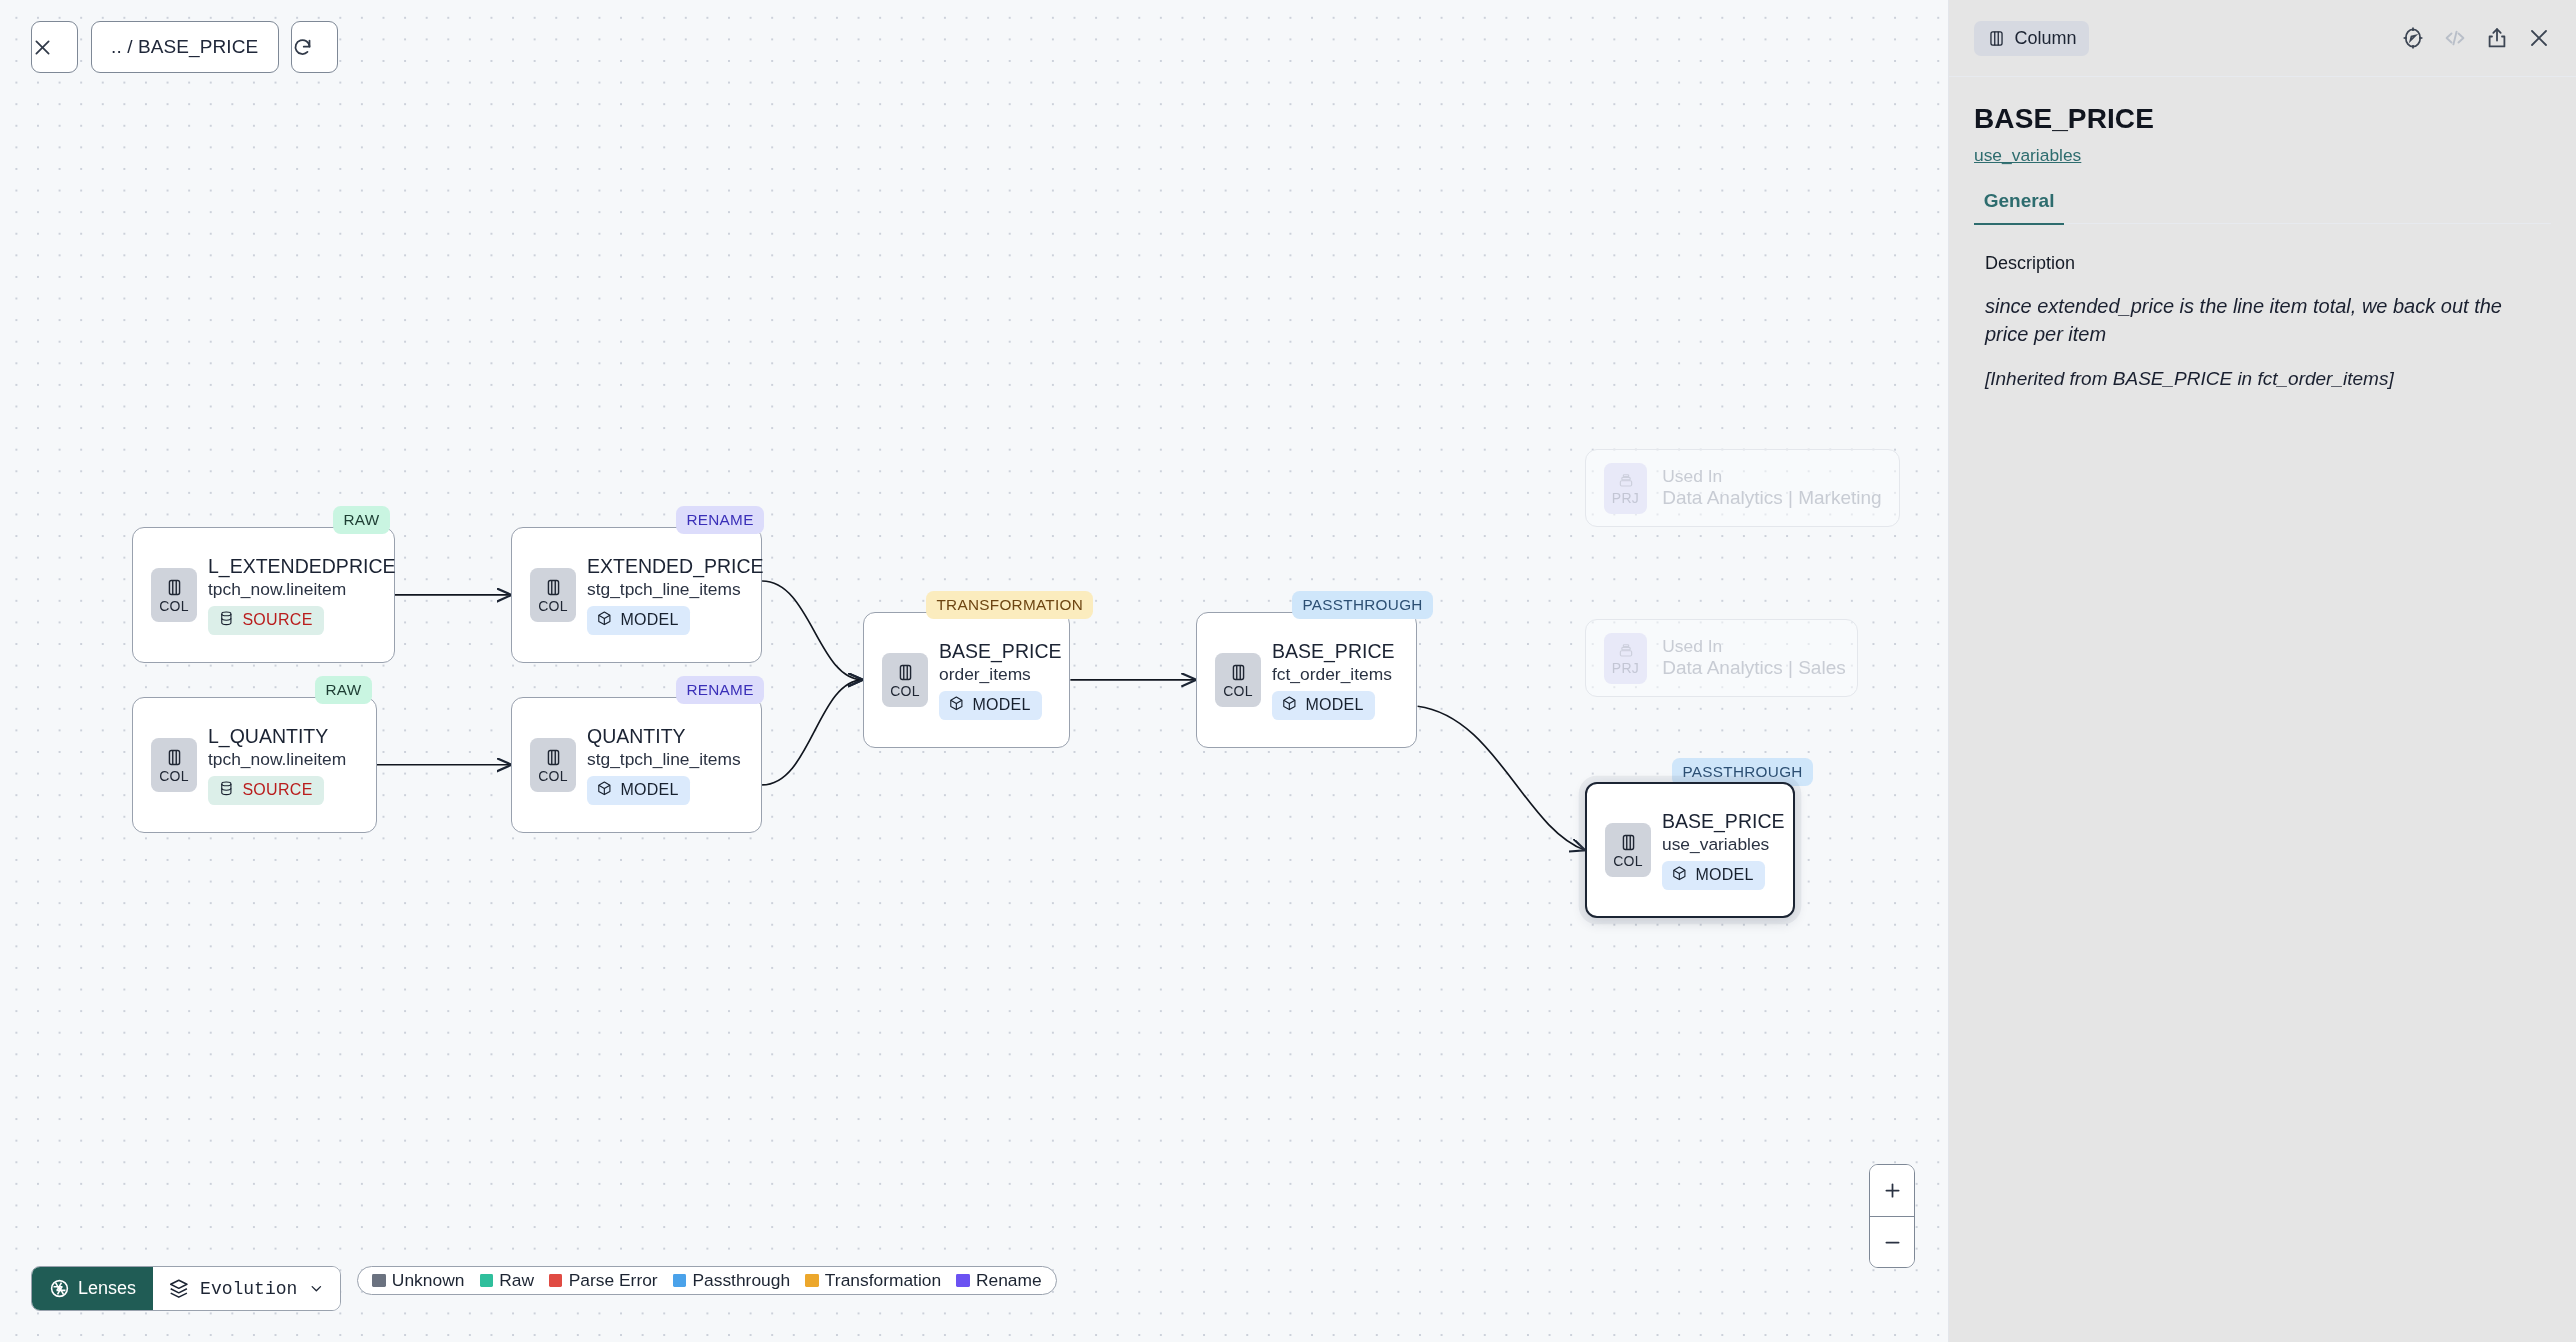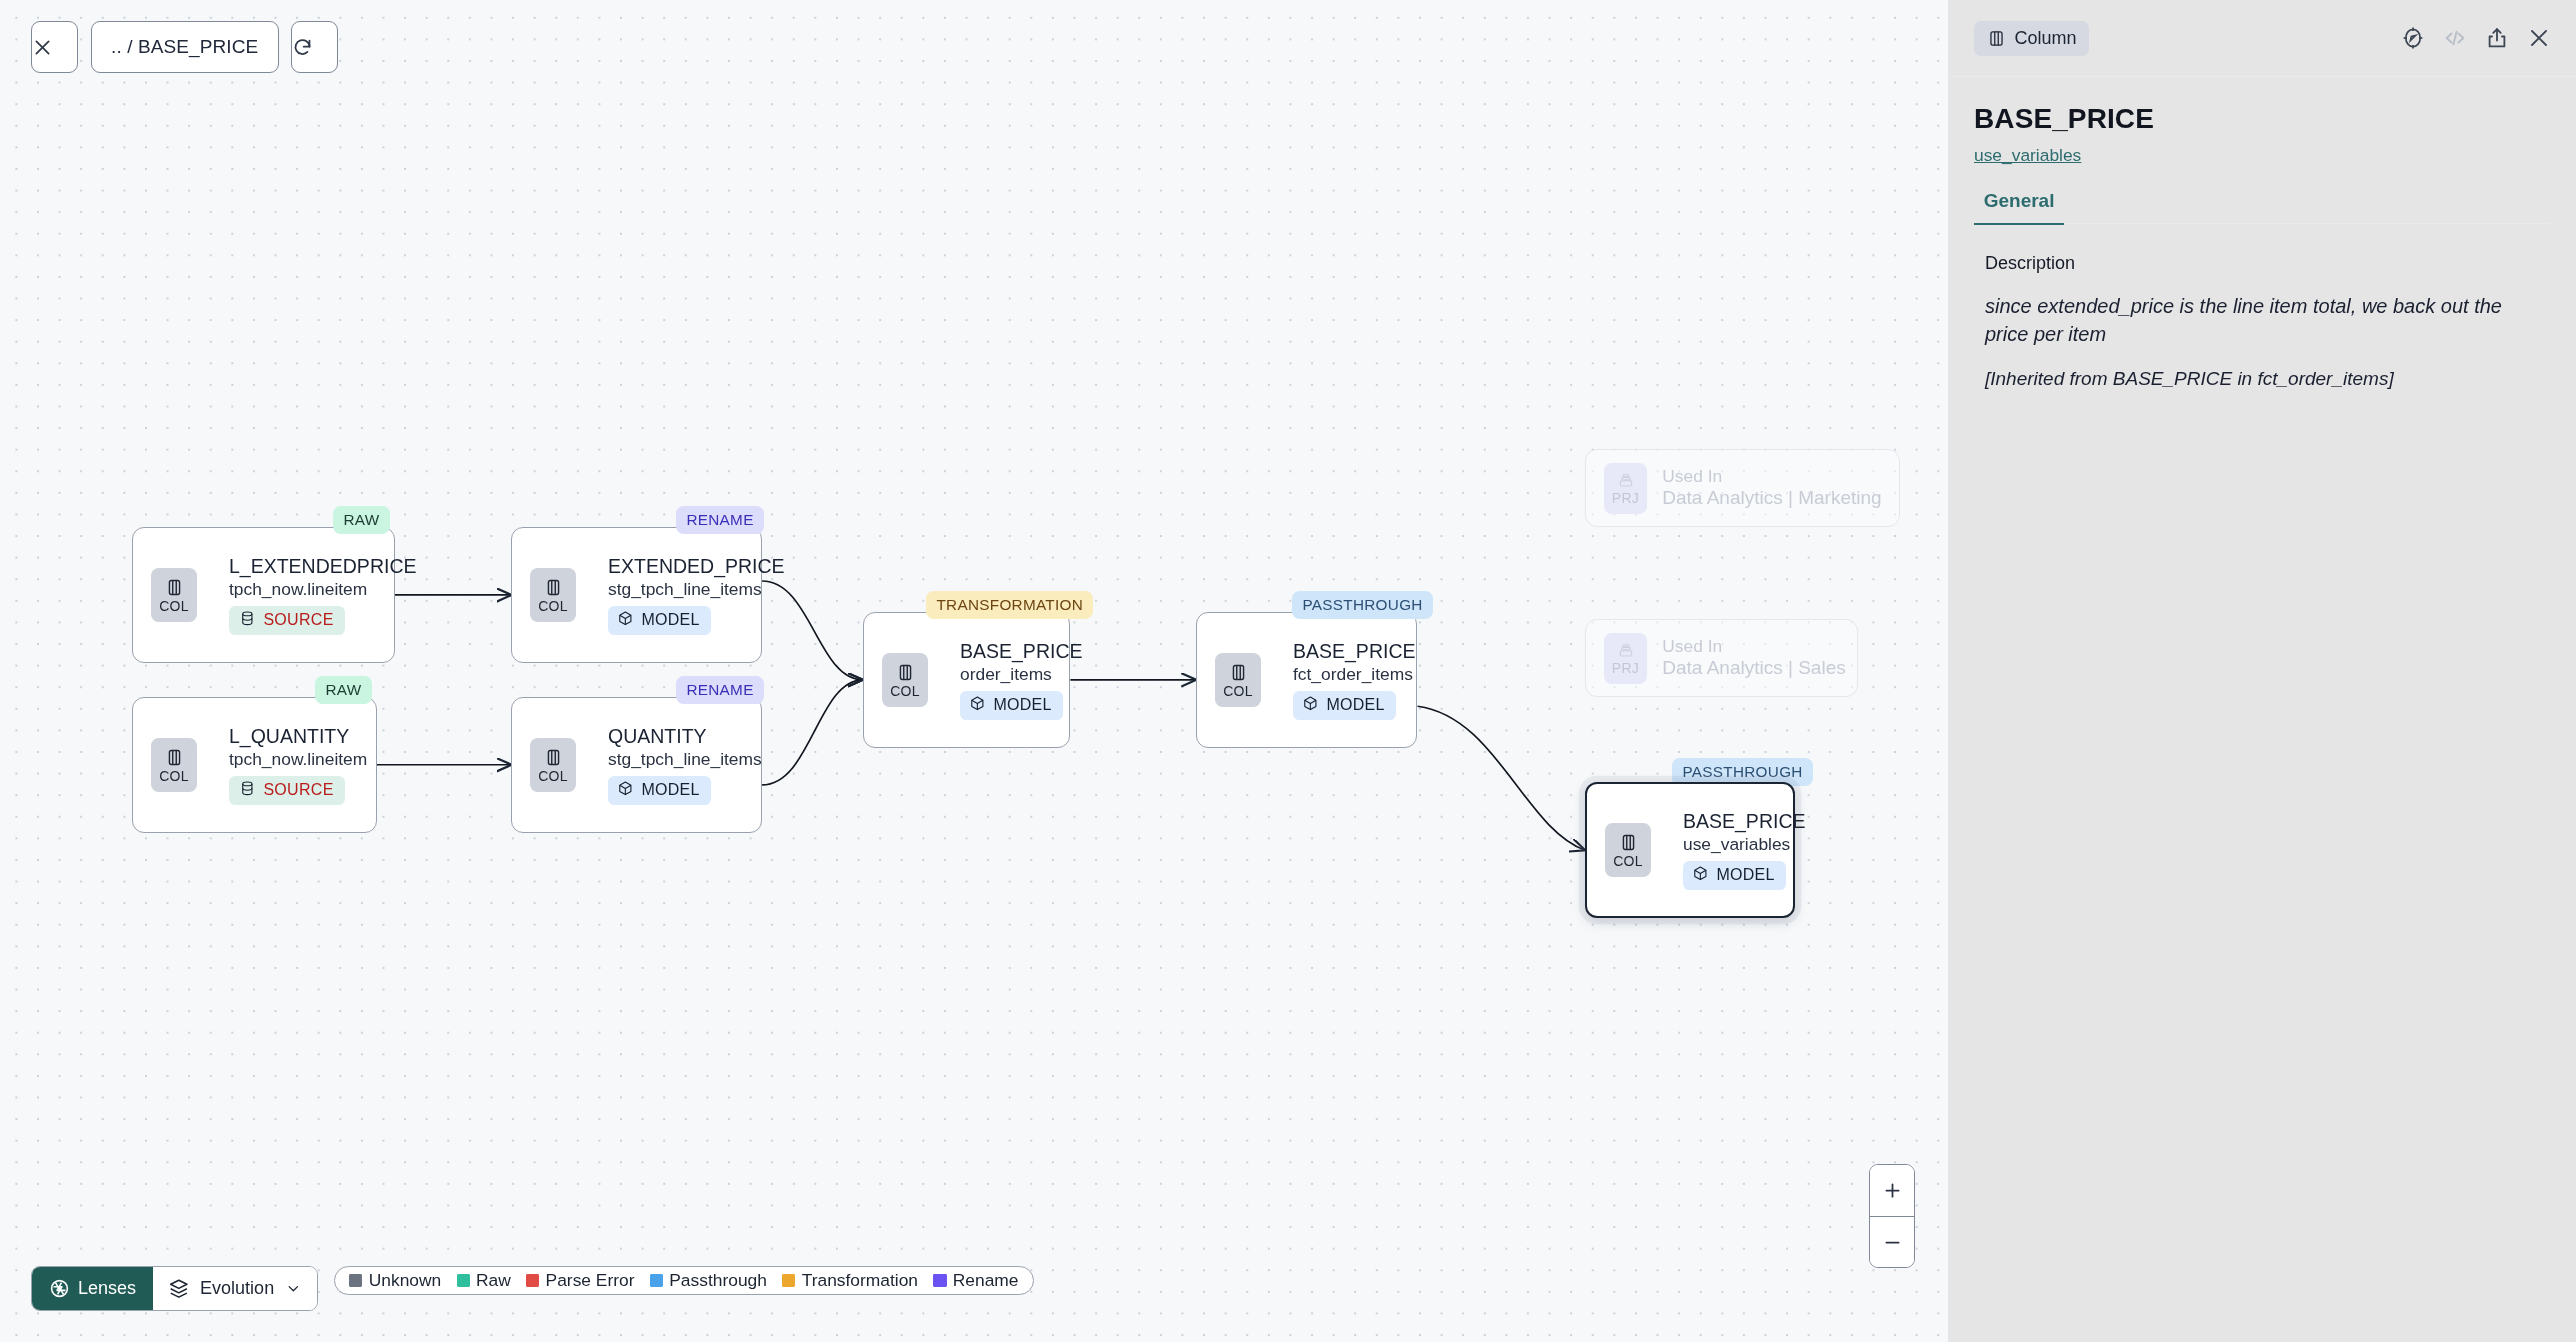--- a/index.html
+++ b/index.html
@@ -52,21 +52,21 @@
     z-index: 14;
   }
   .node-col-badge {
     width: 46px; height: 54px;
     background: #cfd3db;
     border-radius: 7.7px;
     display: flex; flex-direction: column; align-items: center; justify-content: center;
     gap: 1.4px; flex: none;
   }
   .node-col-badge .lbl { font-size: 14px; color: #1f2633; letter-spacing: 0.3px; line-height: 1; }
-  .node-body { display: flex; flex-direction: column; align-items: flex-start; margin-left: 32px; gap: 1.4px; }
+  .node-body { display: flex; flex-direction: column; align-items: flex-start; margin-left: 11px; gap: 1.4px; }
   .node-title { font-size: 19.5px; color: #1b2333; line-height: 1.15; white-space: nowrap; }
   .node-sub { font-size: 17.4px; color: #2a3242; line-height: 1.2; white-space: nowrap; }
   .pill {
     margin-top: 4.9px;
     display: inline-flex; align-items: center; gap: 7.7px;
     border-radius: 6.3px;
     padding: 4.2px 11px 4.2px 9px;
     font-size: 16px; letter-spacing: 0.3px;
     white-space: nowrap;
   }
@@ -116,21 +116,21 @@
     display: flex; border: 1.1px solid #9aa2ae; border-radius: 9px; overflow: hidden; height: 45px; background:#fff;
   }
   .seg-lenses {
     background: #205c55; color: #ffffff;
     display: flex; align-items: center; gap: 8.4px;
     padding: 0 16.7px; font-size: 18px; cursor: pointer;
   }
   .seg-evolution {
     background: #ffffff; color: #1d2534;
     display: flex; align-items: center; gap: 10.4px;
-    padding: 0 15.3px; font-size: 18px; cursor: pointer;
+    padding: 0 15.3px; font-size: 18px; cursor: pointer; font-family: Liberation Mono, monospace;
   }
   .legend {
     display: flex; align-items: center; gap: 15.3px;
     border: 1.1px solid #9aa2ae; border-radius: 18px; background: #fff;
     height: 29px; padding: 0 14px;
   }
   .legend-item { display: flex; align-items: center; gap: 6.3px; font-size: 17.4px; color: #1c2432; white-space: nowrap;}
   .swatch { width: 13.2px; height: 13.2px; border-radius: 1.4px; flex: none; }
 
   

